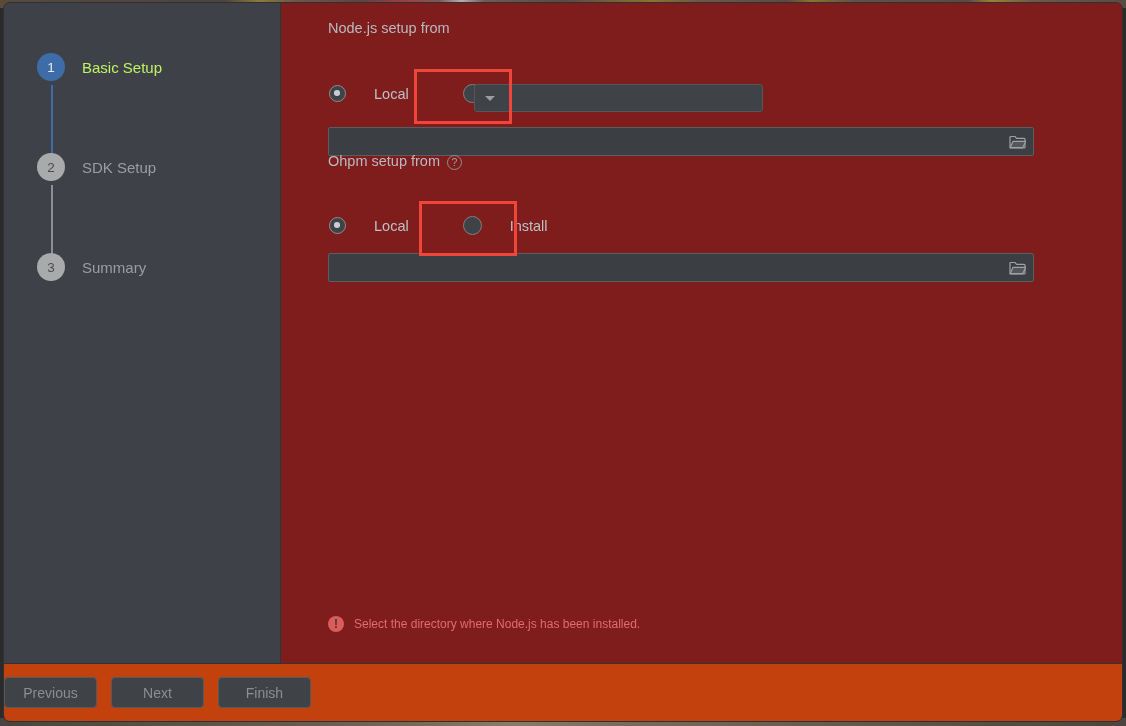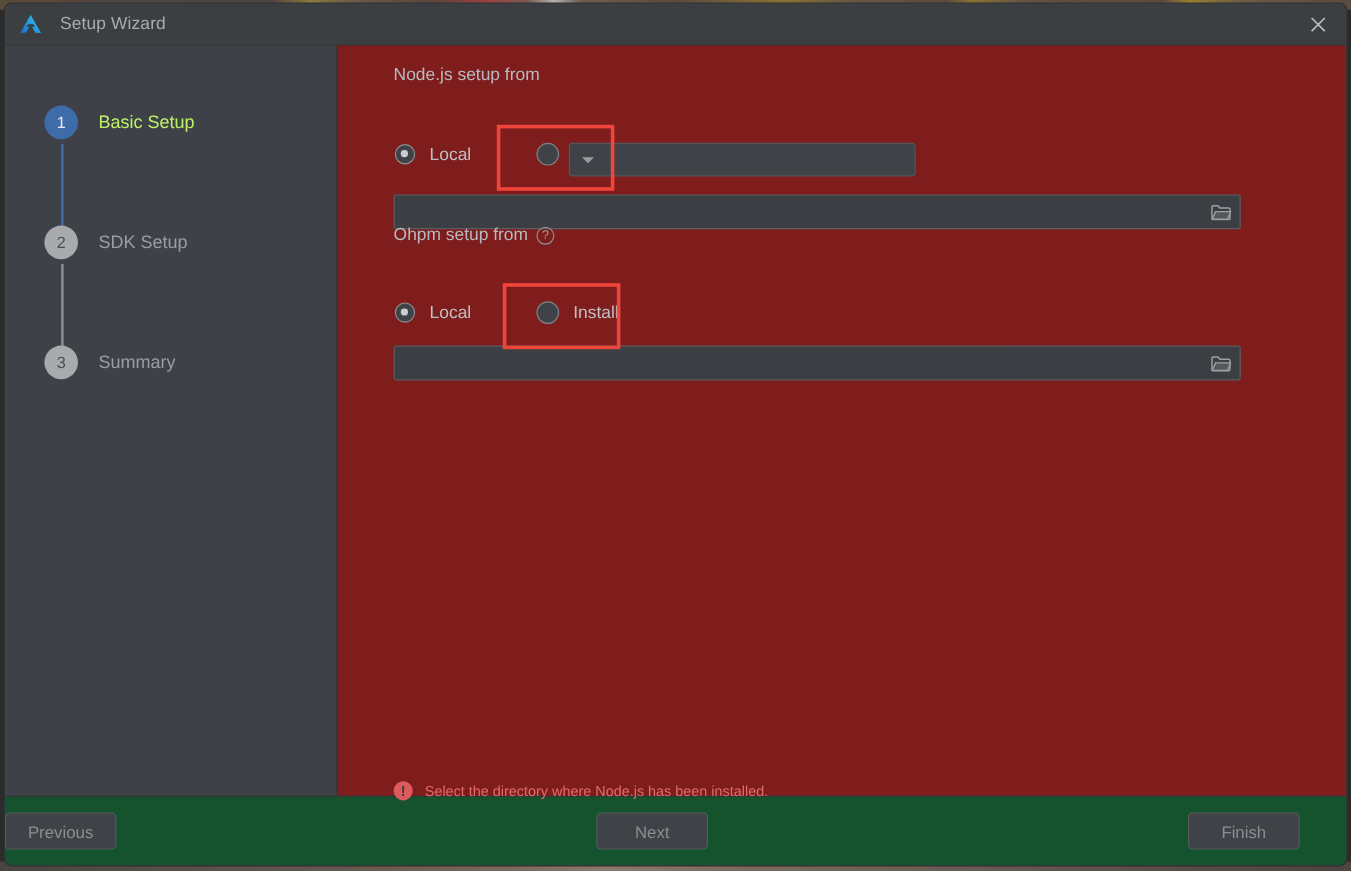--- a/index.html
+++ b/index.html
@@ -163,21 +163,21 @@
     left: 4px; top: 4px;
     width: 5.6px; height: 5.6px;
     border-radius: 50%;
     background: #c9cdd1;
   }
   .radio-dot.big {
     width: 19px; height: 19px; flex: 0 0 19px;
     border-color: #7c8084;
   }
   .radio-label {
-    margin-left: 12px;
+    margin-left: 28px;
     font-size: 14.5px;
     color: #bcc0c4;
   }
 
   .help-icon {
     display: inline-flex;
     align-items: center;
     justify-content: center;
     width: 15px; height: 15px;
     border-radius: 50%;
@@ -274,25 +274,25 @@
     margin-left: 10px;
     font-size: 12px;
     color: #e06c6c;
     white-space: nowrap;
   }
 
   
   .footer {
     flex: 0 0 auto;
     height: 58px;
-    background: #14532d;
+    background: #c2410c;
     border-top: 1px solid #323538;
     display: flex;
     align-items: center;
-    justify-content: space-between;
+    justify-content: flex-start;
     padding-right: 39px;
     gap: 14px;
   }
   .btn {
     min-width: 93px;
     height: 31px;
     padding: 0 16px;
     background: #3f4246;
     border: 1px solid #565a5e;
     border-radius: 4px;
@@ -303,41 +303,20 @@
   }
 </style>
 </head>
 <body>
 
 <div class="desktop-strip"></div>
 <div class="desktop-strip-bottom"></div>
 
 <div class="window">
 
-  <div class="titlebar">
-    <div class="app-icon">
-      <svg width="21" height="21" viewBox="0 0 21 21">
-        <defs>
-          <linearGradient id="lg" x1="0" y1="1" x2="1" y2="0">
-            <stop offset="0" stop-color="#1a6fd4"></stop>
-            <stop offset="1" stop-color="#35c8e8"></stop>
-          </linearGradient>
-        </defs>
-        <path d="M10.5 2.2 L19.2 17.6 L14.4 17.6 L10.5 10.3 L6.8 17.0 L2.0 17.6 Z" fill="url(#lg)"></path>
-        <path d="M7.0 12.3 L14.0 12.3 L12.9 10.3 L8.1 10.3 Z" fill="#393c40"></path>
-      </svg>
-    </div>
-    <div class="title-text">Setup Wizard</div>
-    <div class="close-btn">
-      <svg width="15" height="15" viewBox="0 0 15 15">
-        <line x1="2" y1="2" x2="13" y2="13" stroke="#b9bdc1" stroke-width="1.4"></line>
-        <line x1="13" y1="2" x2="2" y2="13" stroke="#b9bdc1" stroke-width="1.4"></line>
-      </svg>
-    </div>
-  </div>
 
   <div class="body-row">
 
     <div class="sidebar">
 
       <div class="step-connector active" style="top:82px;height:76px;"></div>
       <div class="step-connector inactive" style="top:182px;height:76px;"></div>
 
       <div class="step" style="margin-top:24px;">
         <div class="step-circle active">1</div>

